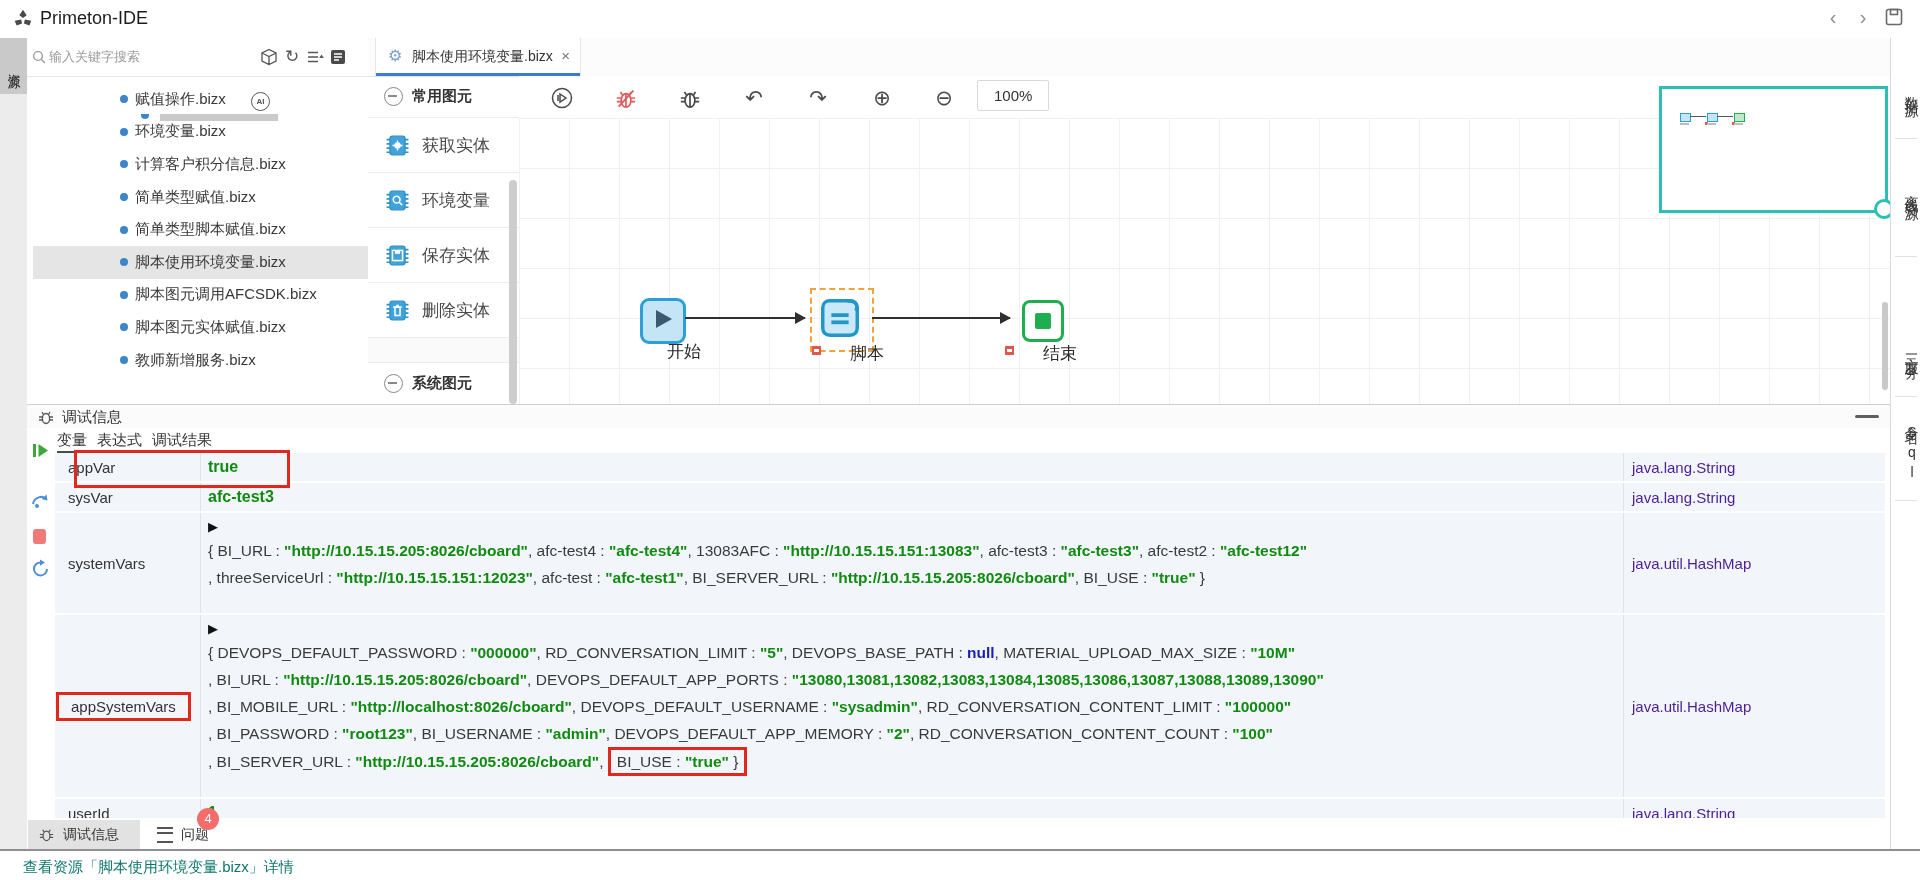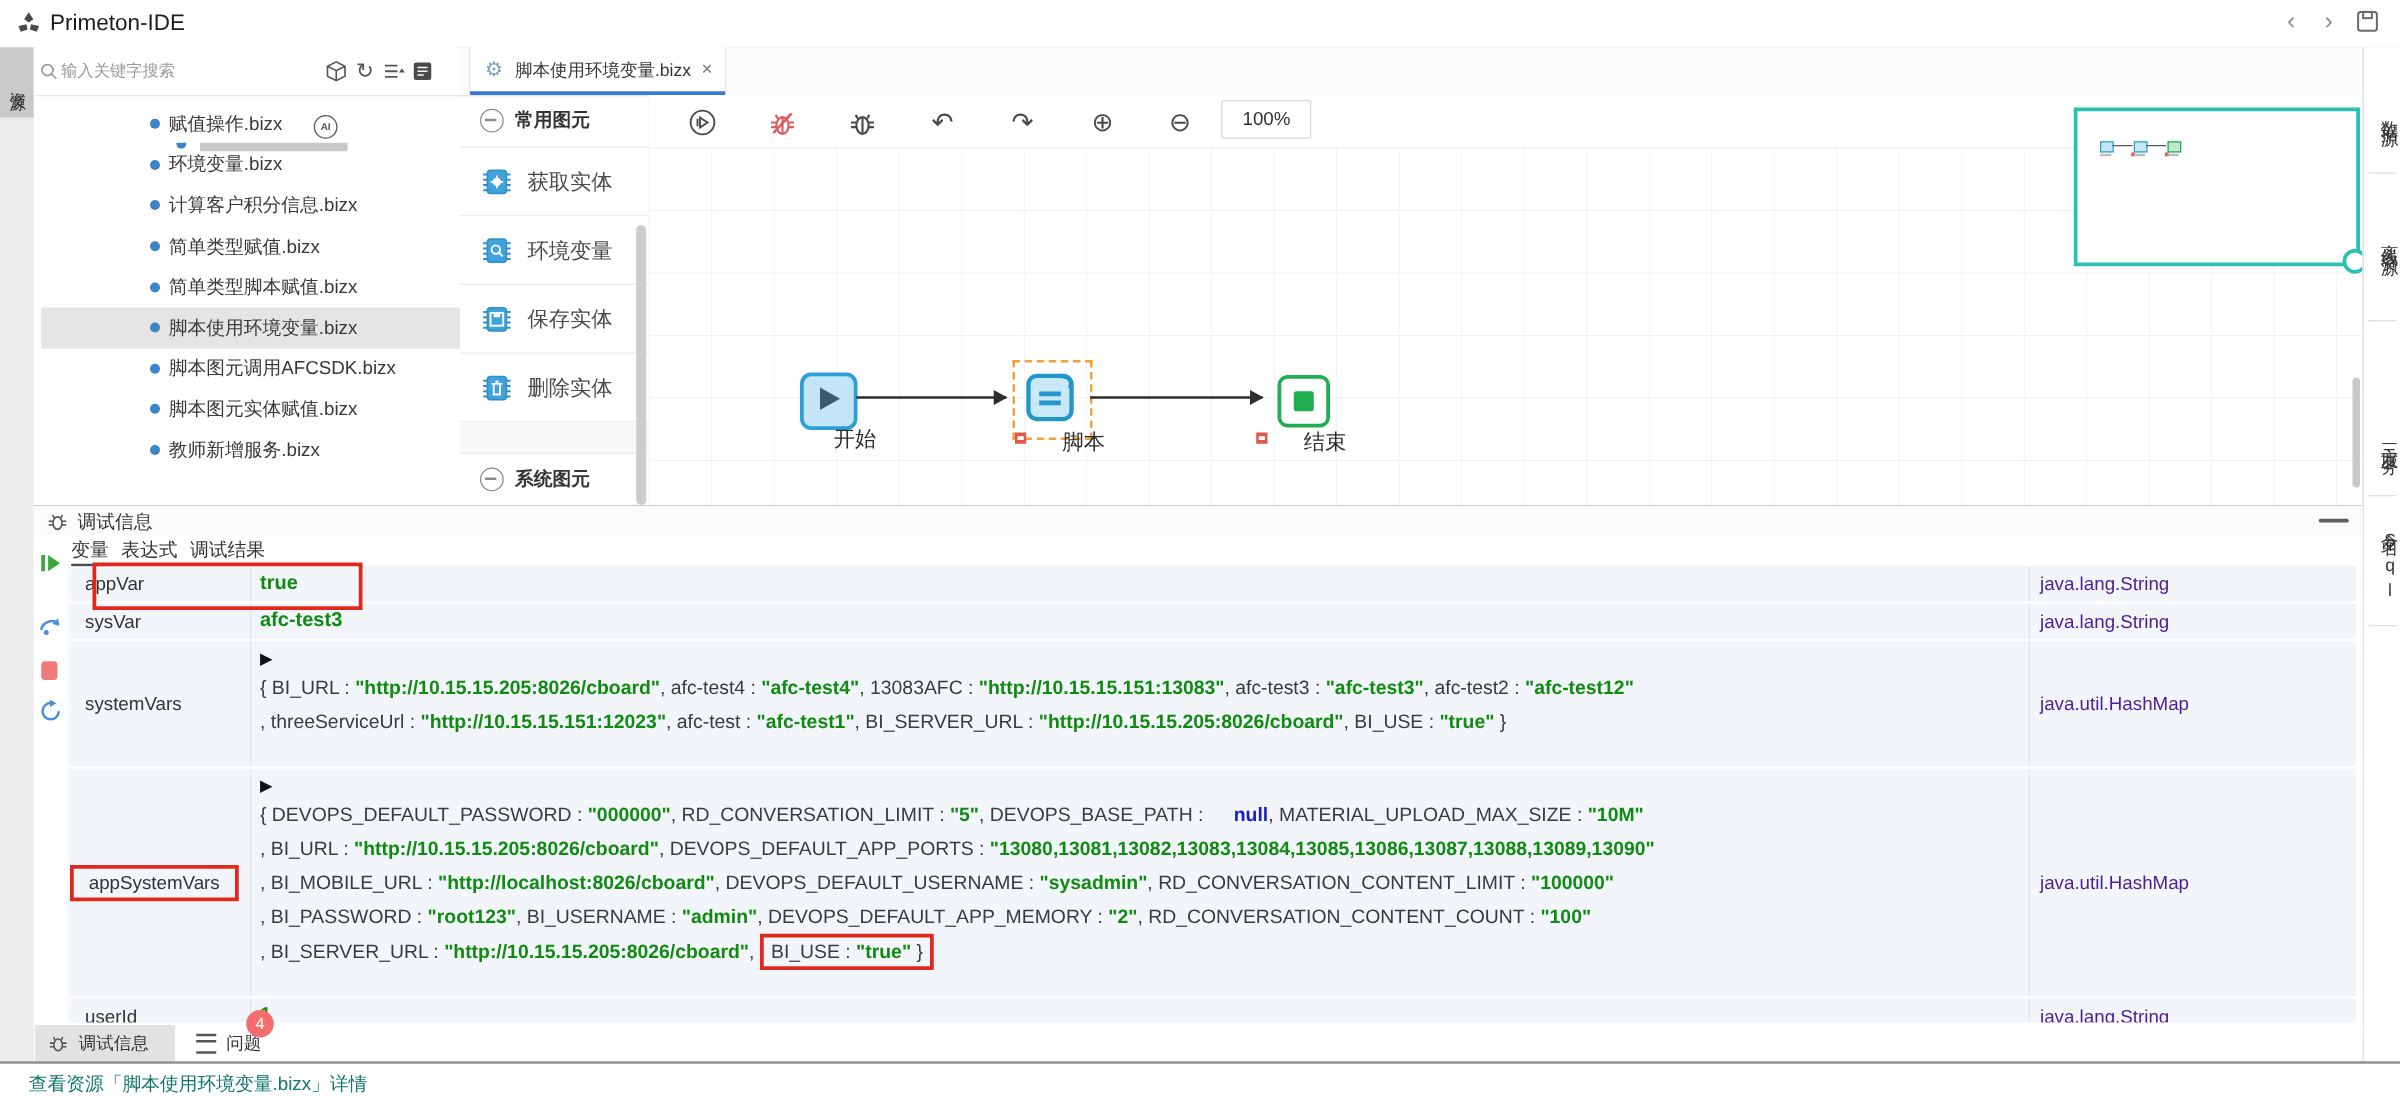--- a/index.html
+++ b/index.html
@@ -100,21 +100,21 @@
   .vrow{position:relative;border-bottom:2px solid #fff;background:#f2f6fb;display:flex;}
   .vrow .name{width:146px;border-right:1px solid #dfe3e8;display:flex;align-items:center;padding-left:13px;
       font-size:15px;color:#333;box-sizing:border-box;flex:none;}
   .vrow .val{flex:1;border-right:1px solid #dfe3e8;padding:0 0 0 7px;box-sizing:border-box;overflow:hidden;}
   .vrow .typ{width:261px;display:flex;align-items:center;padding-left:8px;font-size:15px;color:#4c1d95;box-sizing:border-box;flex:none;}
   .vrow .tail{width:5px;flex:none;background:#fff;}
   .simpleval{display:flex;align-items:center;height:100%;font-size:16px;font-weight:bold;color:#118a11;}
   .exp{font-size:13px;color:#111;line-height:20px;padding-top:4px;}
   .vline{font-size:15.5px;line-height:27px;white-space:nowrap;color:#3a3a3a;}
   .tv{color:#118a11;font-weight:bold;}
-  .tn{color:#1d1dbb;font-weight:bold;margin-left:20px;}
+  .tn{color:#1d1dbb;font-weight:bold;}
   .annot-inline{border:3px solid #e0281e;padding:1px 6px;display:inline-block;line-height:21px;}
   .annot-name{border:3px solid #e0281e;padding:3px 12px;margin-left:-12px;}
   .annot-row-box{position:absolute;left:19px;top:-3px;width:210px;height:32px;border:3px solid #e0281e;z-index:5;pointer-events:none;}
   
   #bottom-tabs{left:27px;top:818px;width:1863px;height:31px;background:#fff;}
   #btab-debug{left:1px;top:2px;width:112px;height:29px;background:#e2e2e2;display:flex;align-items:center;cursor:pointer;}
   #btab-issues{left:118px;top:2px;width:100px;height:29px;display:flex;align-items:center;cursor:pointer;}
   .btab-t{font-size:14px;color:#333;margin-left:8px;}
   #issue-badge{left:170px;top:-10px;width:22px;height:22px;border-radius:50%;background:#f56c6c;color:#fff;
      font-size:13px;text-align:center;line-height:22px;z-index:6;}

